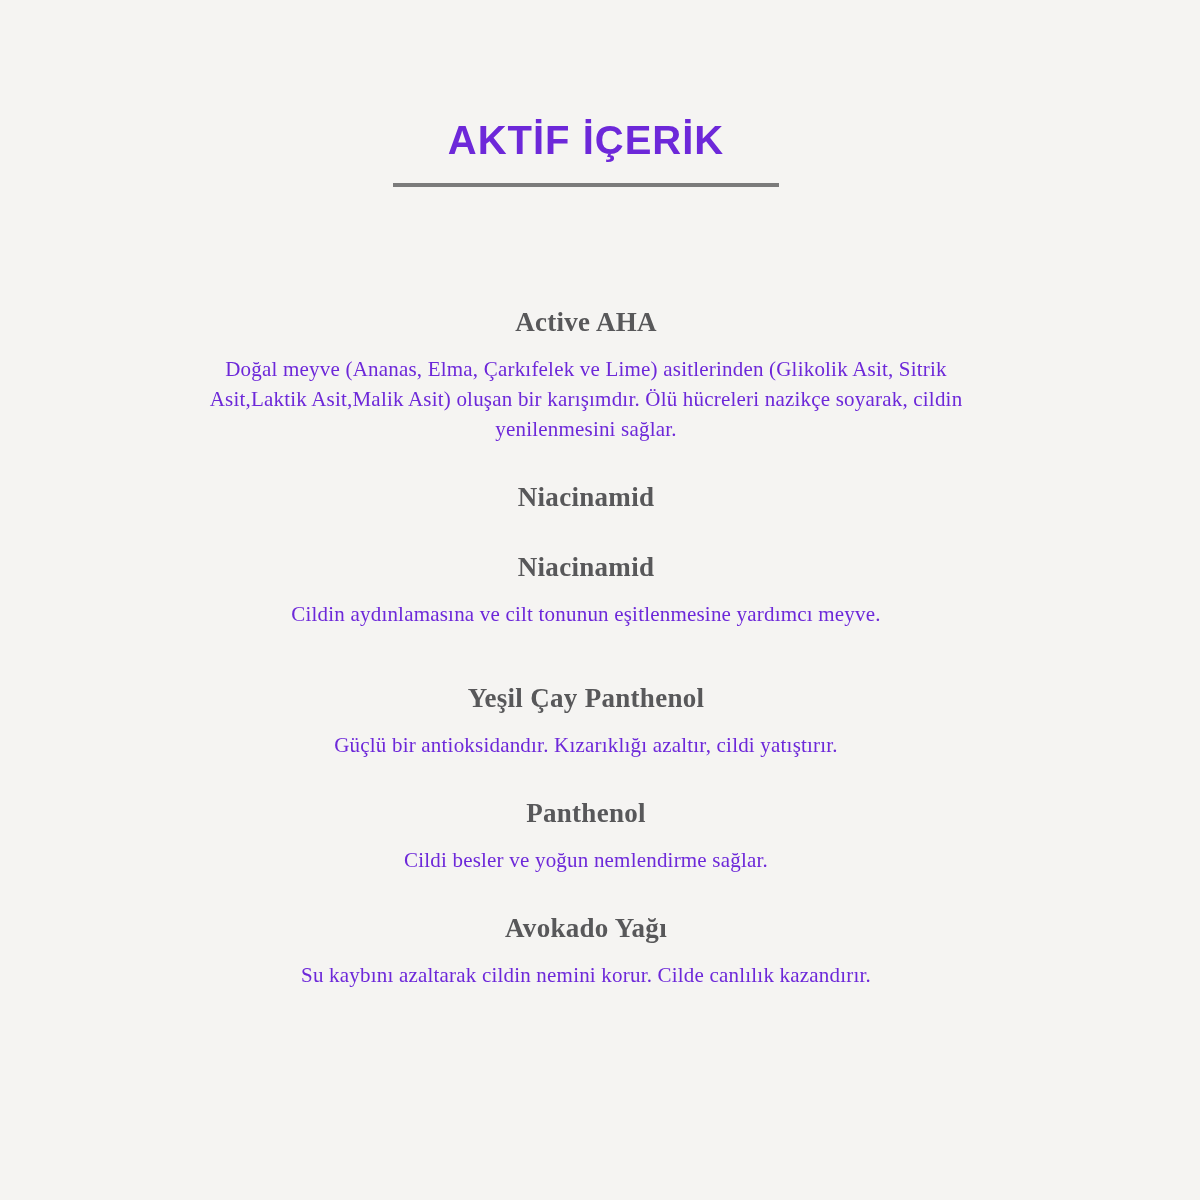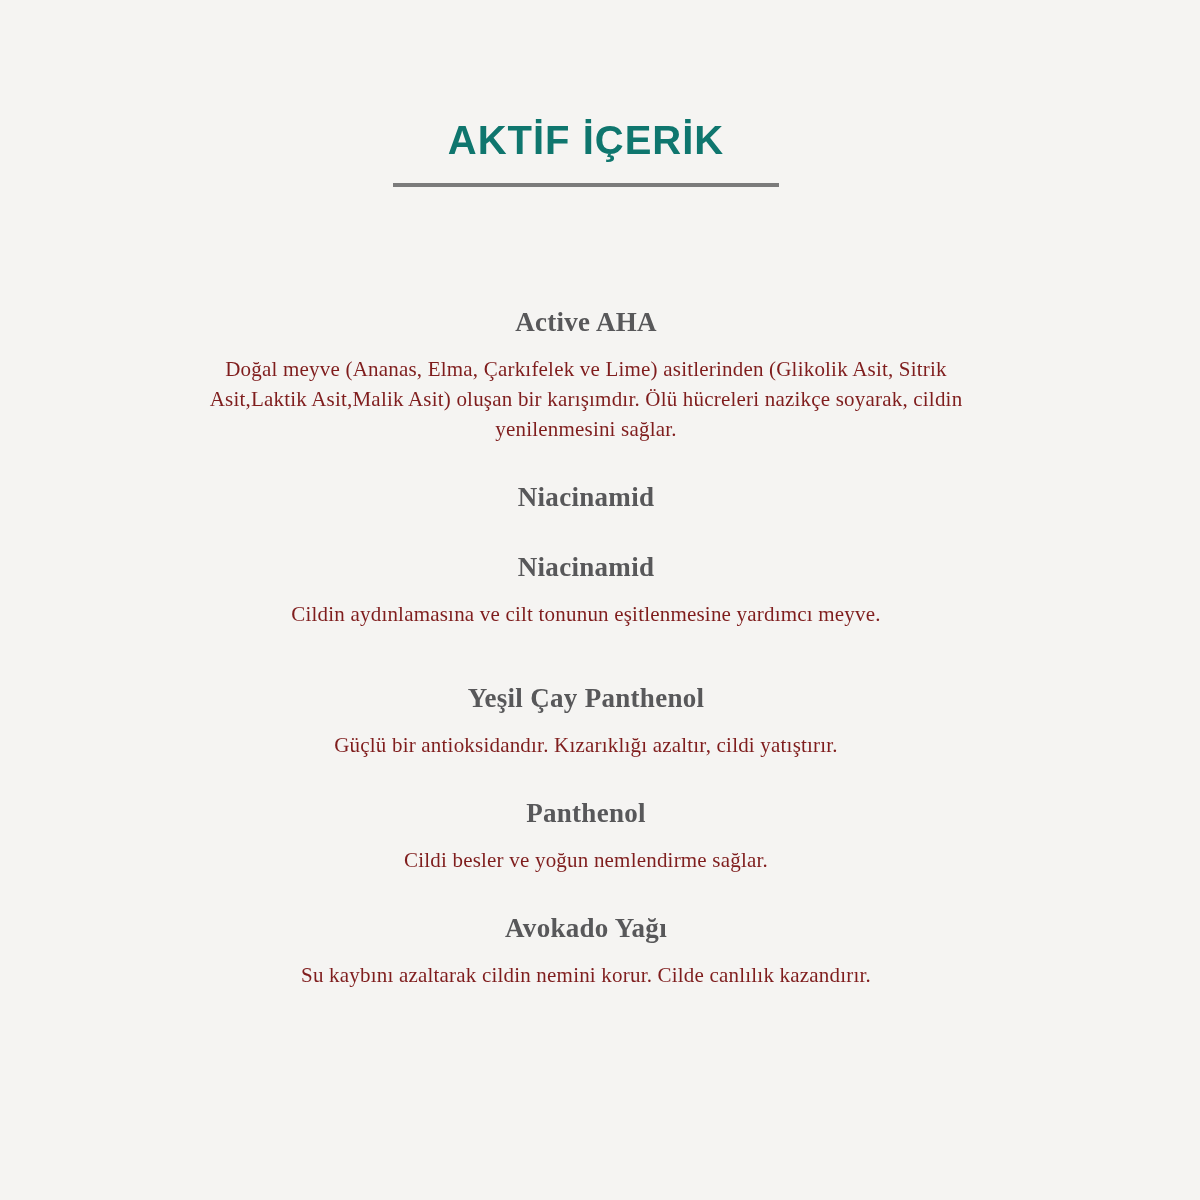--- a/index.html
+++ b/index.html
@@ -16,21 +16,21 @@
   .content {
     width: 1172px;
     padding-top: 116px;
     text-align: center;
   }
   .page-title {
     font-size: 40px;
     line-height: 49px;
     font-weight: 700;
     letter-spacing: 1px;
-    color: #0f766e;
+    color: #6d28d9;
     margin: 0;
   }
   .title-divider {
     width: 386px;
     height: 4px;
     background: #7b7b7b;
     margin: 18px auto 0;
   }
   .sections {
     margin-top: 118px;
@@ -46,21 +46,21 @@
     font-size: 27px;
     line-height: 34px;
     font-weight: 700;
     color: #58585a;
     margin: 0;
     letter-spacing: 0.3px;
   }
   .ingredient-desc {
     font-size: 21px;
     line-height: 30px;
-    color: #7f1d1d;
+    color: #6d28d9;
     margin: 15px auto 0;
     white-space: pre-line;
     letter-spacing: 0.2px;
   }
 </style>
 </head>
 <body>
 
 <div class="content">
   <h1 class="page-title">AKTİF İÇERİK</h1>

